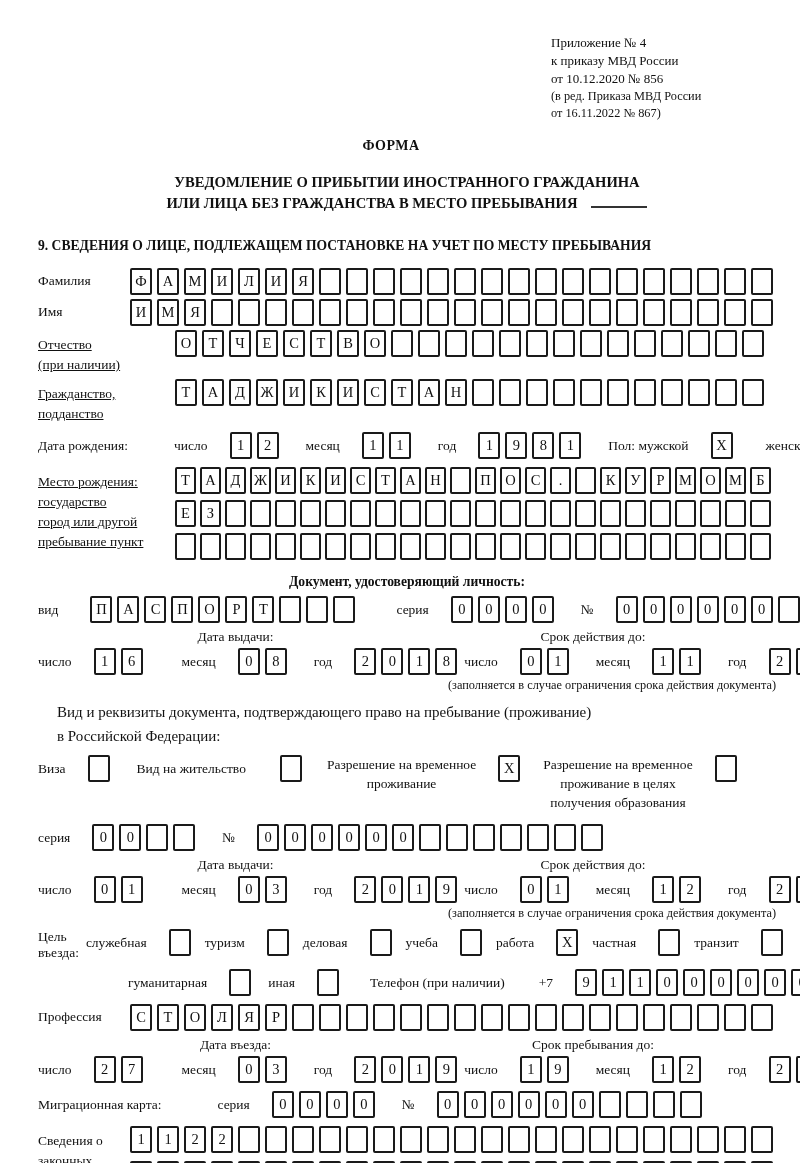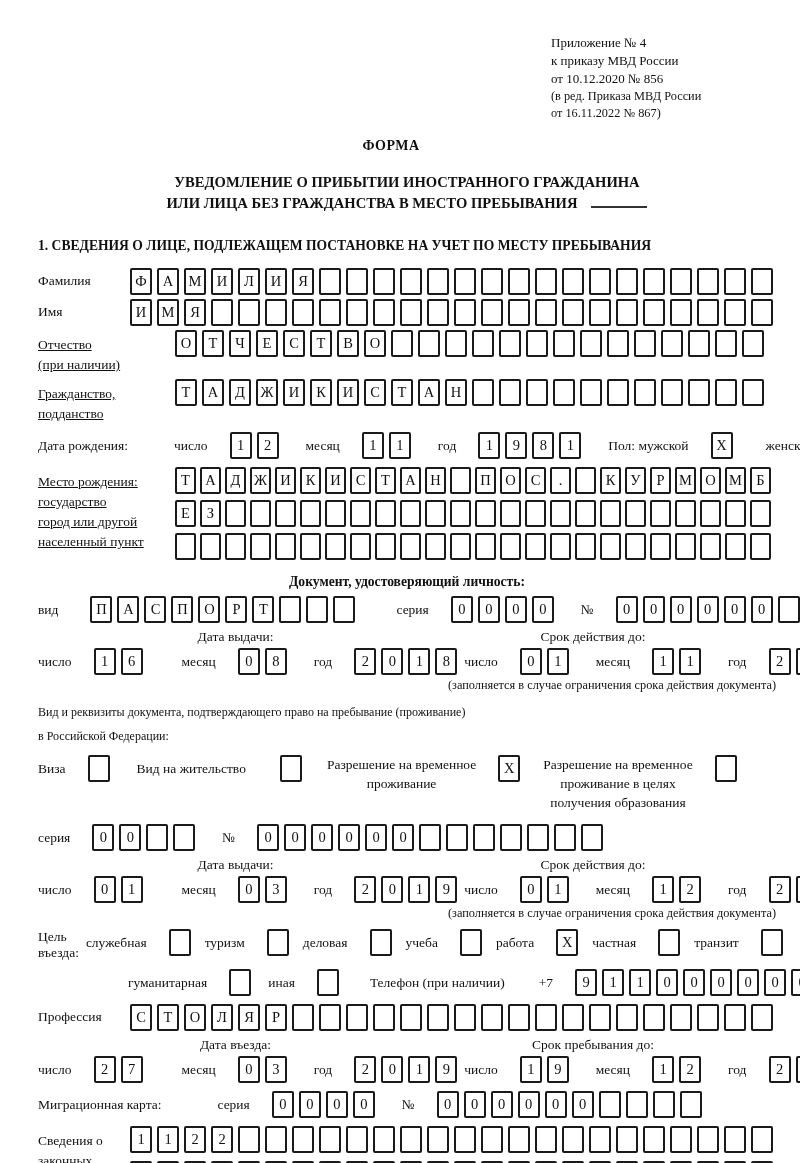--- a/index.html
+++ b/index.html
@@ -25,21 +25,21 @@
   .tight .cb{width:21px;margin-right:4px;}
   .cells.mt{margin-bottom:6px;display:block;}
   .inl{display:inline-flex;align-items:center;font-size:13.5px;gap:20px;white-space:nowrap;}
   .inl .cells{margin:0 2px;}
   .dhead{display:flex;font-size:13.5px;margin-top:6px;}
   .dhead .l{flex:0 0 395px;text-align:center;}
   .dhead .r{flex:0 0 320px;text-align:center;}
   .drow{display:flex;margin-top:3px;}
   .drow .l{flex:0 0 395px;}
   .note{font-size:12.3px;text-align:right;margin-top:3px;}
-  .plain{font-size:12px;line-height:22px;margin-top:8px;}
+  .plain{font-size:15px;line-height:22px;margin-top:8px;margin-left:19px;}
   .ckrow{display:flex;align-items:flex-start;margin-top:8px;font-size:13.5px;gap:12px;}
   .cklab{text-align:center;line-height:19px;}
   .gap8{margin-top:8px;}
   .gap12{margin-top:12px;}
   .docline{text-align:center;font-weight:bold;font-size:13.6px;margin:8px 0 6px 0;}
 </style>
 </head>
 <body>
 
 <div class="page">
@@ -52,21 +52,21 @@
     <div class="sub">от 16.11.2022 № 867)</div>
   </div>
 
   <div class="forma">ФОРМА</div>
 
   <div class="title">
     <div>УВЕДОМЛЕНИЕ О ПРИБЫТИИ ИНОСТРАННОГО ГРАЖДАНИНА</div>
     <div><span>ИЛИ ЛИЦА БЕЗ ГРАЖДАНСТВА В МЕСТО ПРЕБЫВАНИЯ</span><span class="blank-line"></span></div>
   </div>
 
-  <div class="sec-h">1. СВЕДЕНИЯ О ЛИЦЕ, ПОДЛЕЖАЩЕМ ПОСТАНОВКЕ НА УЧЕТ ПО МЕСТУ ПРЕБЫВАНИЯ</div>
+  <div class="sec-h">9. СВЕДЕНИЯ О ЛИЦЕ, ПОДЛЕЖАЩЕМ ПОСТАНОВКЕ НА УЧЕТ ПО МЕСТУ ПРЕБЫВАНИЯ</div>
 
   <div class="frow">
     <div class="flabel w92">Фамилия</div>
     <div class="cells"><span class="cb">Ф</span><span class="cb">А</span><span class="cb">М</span><span class="cb">И</span><span class="cb">Л</span><span class="cb">И</span><span class="cb">Я</span><span class="cb"></span><span class="cb"></span><span class="cb"></span><span class="cb"></span><span class="cb"></span><span class="cb"></span><span class="cb"></span><span class="cb"></span><span class="cb"></span><span class="cb"></span><span class="cb"></span><span class="cb"></span><span class="cb"></span><span class="cb"></span><span class="cb"></span><span class="cb"></span><span class="cb"></span></div>
   </div>
 
   <div class="frow">
     <div class="flabel w92">Имя</div>
     <div class="cells"><span class="cb">И</span><span class="cb">М</span><span class="cb">Я</span><span class="cb"></span><span class="cb"></span><span class="cb"></span><span class="cb"></span><span class="cb"></span><span class="cb"></span><span class="cb"></span><span class="cb"></span><span class="cb"></span><span class="cb"></span><span class="cb"></span><span class="cb"></span><span class="cb"></span><span class="cb"></span><span class="cb"></span><span class="cb"></span><span class="cb"></span><span class="cb"></span><span class="cb"></span><span class="cb"></span><span class="cb"></span></div>
   </div>
@@ -101,21 +101,21 @@
       <span style="margin-left:6px">женский</span>
       <span class="cells"><span class="cb"></span></span>
     </div>
   </div>
 
   <div class="frow gap8">
     <div class="flabel w137">
       <div>Место рождения:</div>
       <div>государство</div>
       <div>город или другой</div>
-      <div>населенный пункт</div>
+      <div>пребывание пункт</div>
     </div>
     <div>
       <span class="cells tight mt"><span class="cb">Т</span><span class="cb">А</span><span class="cb">Д</span><span class="cb">Ж</span><span class="cb">И</span><span class="cb">К</span><span class="cb">И</span><span class="cb">С</span><span class="cb">Т</span><span class="cb">А</span><span class="cb">Н</span><span class="cb"></span><span class="cb">П</span><span class="cb">О</span><span class="cb">С</span><span class="cb">.</span><span class="cb"></span><span class="cb">К</span><span class="cb">У</span><span class="cb">Р</span><span class="cb">М</span><span class="cb">О</span><span class="cb">М</span><span class="cb">Б</span></span>
       <span class="cells tight mt"><span class="cb">Е</span><span class="cb">З</span><span class="cb"></span><span class="cb"></span><span class="cb"></span><span class="cb"></span><span class="cb"></span><span class="cb"></span><span class="cb"></span><span class="cb"></span><span class="cb"></span><span class="cb"></span><span class="cb"></span><span class="cb"></span><span class="cb"></span><span class="cb"></span><span class="cb"></span><span class="cb"></span><span class="cb"></span><span class="cb"></span><span class="cb"></span><span class="cb"></span><span class="cb"></span><span class="cb"></span></span>
       <span class="cells tight mt"><span class="cb"></span><span class="cb"></span><span class="cb"></span><span class="cb"></span><span class="cb"></span><span class="cb"></span><span class="cb"></span><span class="cb"></span><span class="cb"></span><span class="cb"></span><span class="cb"></span><span class="cb"></span><span class="cb"></span><span class="cb"></span><span class="cb"></span><span class="cb"></span><span class="cb"></span><span class="cb"></span><span class="cb"></span><span class="cb"></span><span class="cb"></span><span class="cb"></span><span class="cb"></span><span class="cb"></span></span>
     </div>
   </div>
 
   <div class="docline">Документ, удостоверяющий личность:</div>
 

